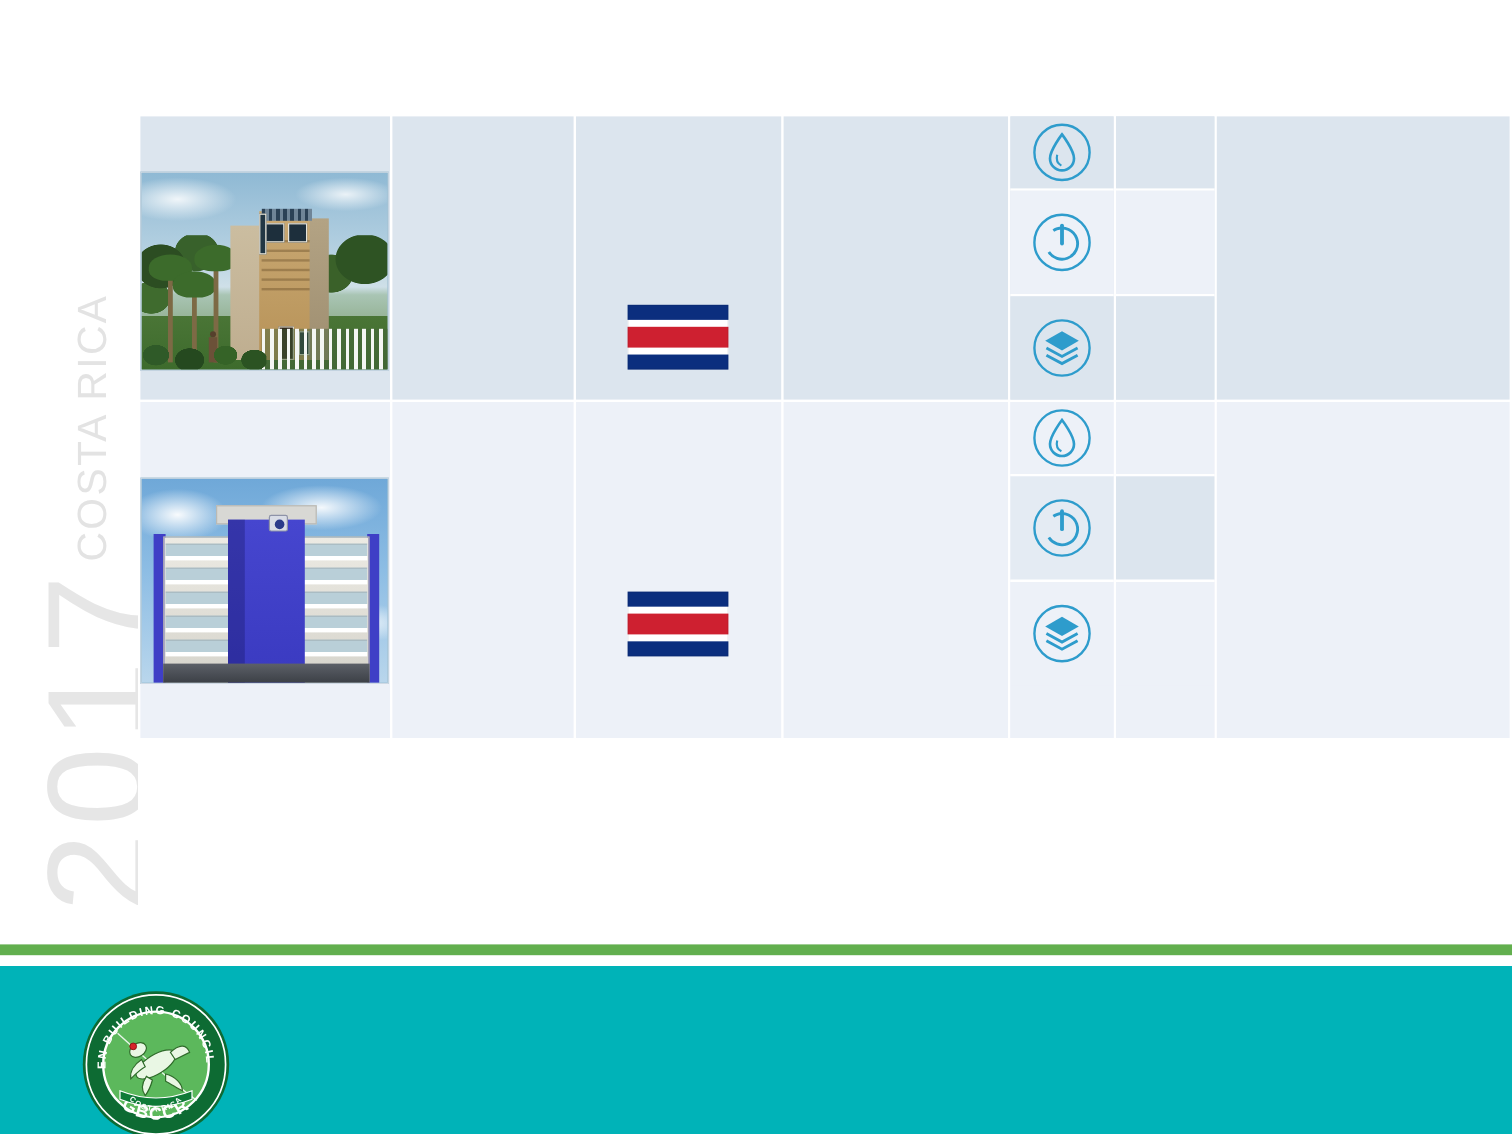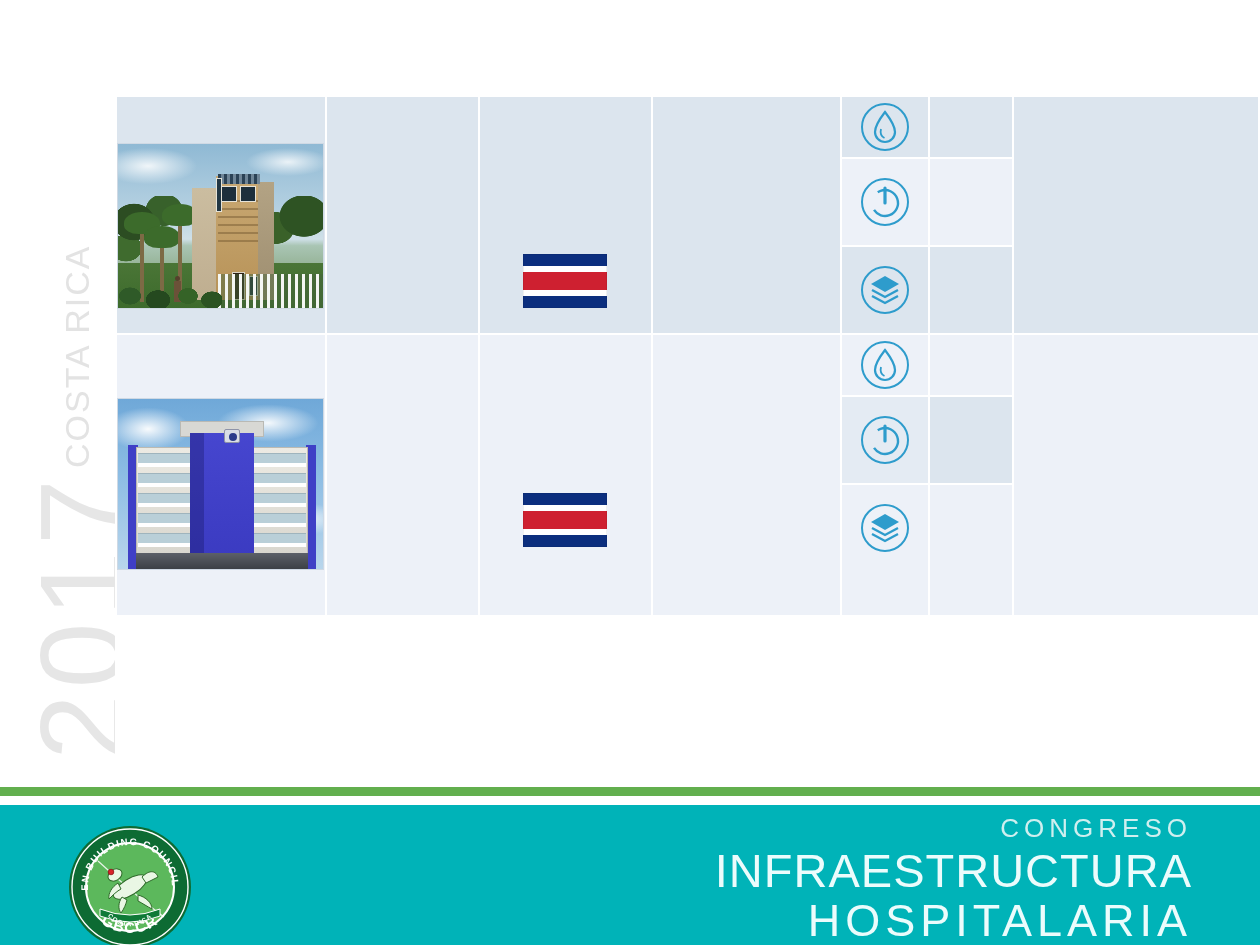--- a/index.html
+++ b/index.html
@@ -525,19 +525,14 @@
       </text>
       <text font-family="'Liberation Sans', sans-serif" font-size="15" font-weight="bold" fill="#ffffff" letter-spacing="1.6">
         <textPath href="#arcBot" startOffset="50%" text-anchor="middle">GBCCR</textPath>
       </text>
       <path d="M32 84 Q62 96 92 84 L92 91 Q62 103 32 91 Z" fill="#0f7a37" stroke="#ffffff" stroke-width="1"></path>
       <text font-family="'Liberation Sans', sans-serif" font-size="6.4" font-weight="bold" fill="#ffffff" letter-spacing="1.1">
         <textPath href="#arcRib" startOffset="50%" text-anchor="middle">COSTA RICA</textPath>
       </text>
     </svg>
 
-    <div class="congress-text">
-      <div class="ct-1">CONGRESO</div>
-      <div class="ct-2">INFRAESTRUCTURA</div>
-      <div class="ct-3">HOSPITALARIA</div>
-    </div>
   </div>
 </div>
 
 </body></html>

